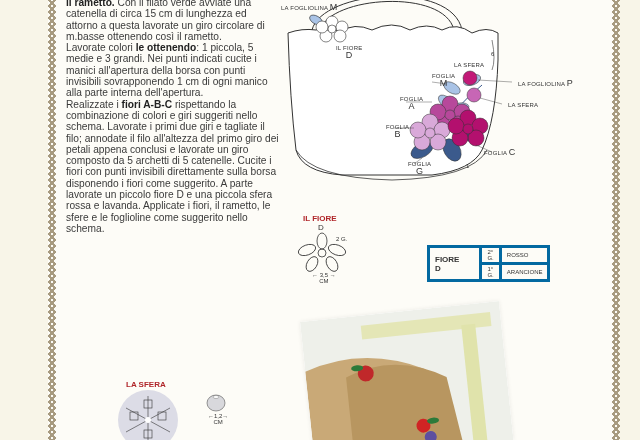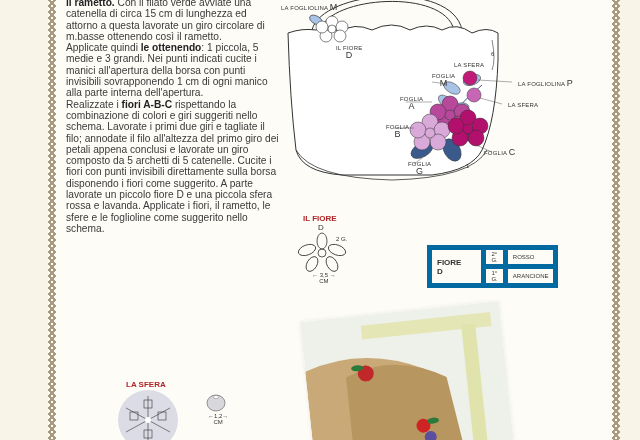--- a/index.html
+++ b/index.html
@@ -18,40 +18,40 @@
   .article p{margin:0;}
   .article b{color:#222;}
   .diagram{position:absolute;left:282px;top:0;}
   .lbl{position:absolute;font-size:6px;color:#333;letter-spacing:0.2px;white-space:nowrap;}
   .lbl .big{display:block;font-size:9px;text-align:center;line-height:9px;}
   .fiore-title{position:absolute;left:303px;top:214px;font-size:8px;font-weight:bold;color:#b0262a;}
   .fiore-d{position:absolute;left:318px;top:223px;font-size:8px;color:#333;}
   .fiore-2g{position:absolute;left:336px;top:236px;font-size:6px;color:#333;}
   .fiore-dim{position:absolute;left:312px;top:272px;font-size:6px;color:#333;text-align:center;line-height:6px;}
   table.legend{position:absolute;left:427px;top:245px;border-collapse:collapse;border:1.5px solid #333;font-size:6px;color:#333;}
-  table.legend td{border:5px solid #0369a1;padding:1px 5px;height:9px;}
+  table.legend td{border:3px solid #0369a1;padding:1px 5px;height:9px;}
   table.legend td.name{font-size:8px;font-weight:bold;padding:0 20px 0 5px;}
   table.legend td.giro{width:35px;}
   table.legend td.col{width:60px;}
   .sfera-title{position:absolute;left:126px;top:380px;font-size:8px;font-weight:bold;color:#b0262a;}
   .sfera-dim{position:absolute;left:208px;top:413px;font-size:6px;color:#333;text-align:center;line-height:6px;}
   .photo{position:absolute;left:300px;top:322px;width:200px;height:140px;transform:rotate(-6deg);transform-origin:0 0;background:#fff;box-shadow:0 0 4px rgba(0,0,0,0.08);overflow:hidden;}
 </style>
 </head>
 <body>
 
 <div class="page">
   <div class="margin-left"></div>
   <div class="border-strip border-left"></div>
   <div class="margin-right"></div>
   <div class="border-strip border-right"></div>
 
   <div class="article">
     <p><b>il rametto.</b><span> Con il filato verde avviate una catenella di circa 15 cm di lunghezza ed attorno a questa lavorate un giro circolare di m.basse ottenendo così il rametto.</span></p>
-    <p><span>Applicate quindi </span><b>le ottenendo</b><span>: 1 piccola, 5 medie e 3 grandi. Nei punti indicati cucite i manici all'apertura della borsa con punti invisibili sovrapponendo 1 cm di ogni manico alla parte interna dell'apertura.</span></p>
+    <p><span>Lavorate colori </span><b>le ottenendo</b><span>: 1 piccola, 5 medie e 3 grandi. Nei punti indicati cucite i manici all'apertura della borsa con punti invisibili sovrapponendo 1 cm di ogni manico alla parte interna dell'apertura.</span></p>
     <p><span>Realizzate i </span><b>fiori A-B-C</b><span> rispettando la combinazione di colori e giri suggeriti nello schema. Lavorate i primi due giri e tagliate il filo; annodate il filo all'altezza del primo giro dei petali appena conclusi e lavorate un giro composto da 5 archetti di 5 catenelle. Cucite i fiori con punti invisibili direttamente sulla borsa disponendo i fiori come suggerito. A parte lavorate un piccolo fiore D e una piccola sfera rossa e lavanda. Applicate i fiori, il rametto, le sfere e le foglioline come suggerito nello schema.</span></p>
   </div>
 
   <svg class="diagram" width="300" height="190" viewBox="0 0 300 190">
 
     <path d="M30 30 C40 -10, 170 -20, 180 30" fill="none" stroke="#333" stroke-width="1"></path>
     <path d="M38 30 C48 -4, 162 -12, 172 30" fill="none" stroke="#333" stroke-width="1"></path>
 
     <path d="M6 33 Q20 28 34 30 Q45 24 58 32 Q72 22 90 30 Q110 20 128 30 Q145 22 160 30 Q175 22 190 33 Q205 26 216 33 L216 60 Q214 120 200 150 Q190 170 150 175 L60 175 Q20 172 14 150 Q8 100 6 33 Z" fill="#fff" stroke="#333" stroke-width="1"></path>
     <path d="M14 150 Q30 178 110 180 Q190 178 205 150" fill="none" stroke="#333" stroke-width="0.8"></path>

